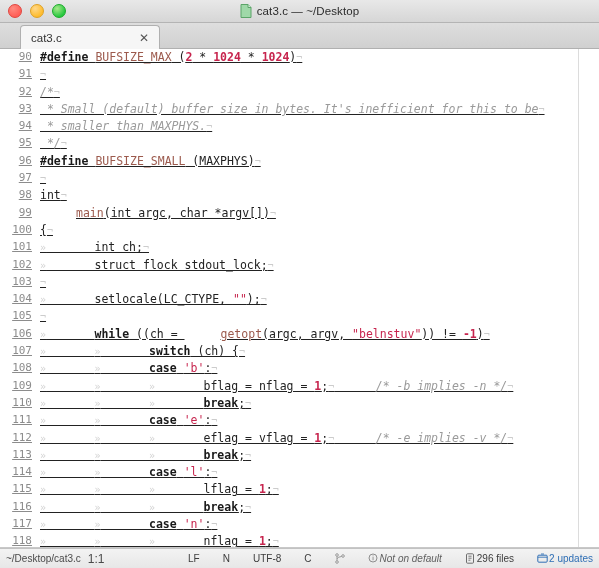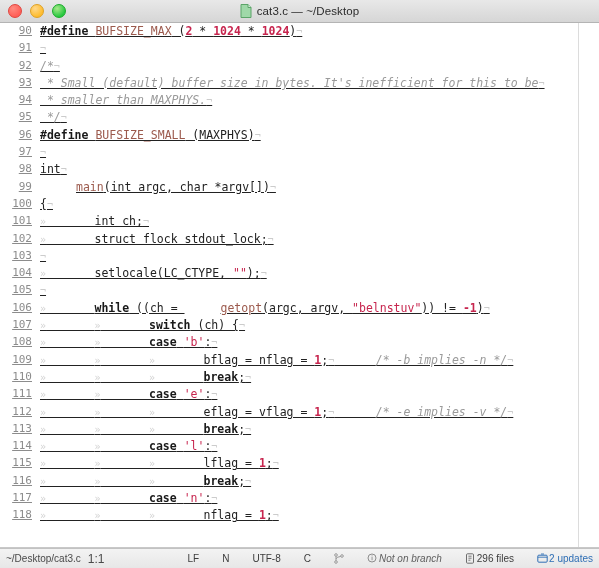--- a/index.html
+++ b/index.html
@@ -236,20 +236,26 @@
       <span class="doc-icon">
         <svg width="12" height="14" viewBox="0 0 12 14">
           <path d="M1 0.5 H8 L11 3.5 V13.5 H1 Z" fill="#9fd8a8" stroke="#5ba468" stroke-width="1"></path>
           <path d="M8 0.5 V3.5 H11" fill="#d8f0dc" stroke="#5ba468" stroke-width="1"></path>
         </svg>
       </span>
       <span class="title-text">cat3.c — ~/Desktop</span>
     </div>
   </div>
 
+  <div class="tabbar">
+    <div class="tab">
+      <span class="tab-label">cat3.c</span>
+      <span class="tab-close">✕</span>
+    </div>
+  </div>
 
   <div class="editor">
     <div class="code-scroll">
       <table class="code-table">
         <tbody id="code-body"><tr><td class="lineno">90</td><td class="codecell"><span class="pre">#define </span><span class="id">BUFSIZE_MAX</span><span class="plain"> (</span><span class="num">2</span><span class="plain"> * </span><span class="num">1024</span><span class="plain"> * </span><span class="num">1024</span><span class="plain">)</span><span class="eol">¬</span></td></tr><tr><td class="lineno">91</td><td class="codecell"><span class="eol">¬</span></td></tr><tr><td class="lineno">92</td><td class="codecell"><span class="cmt">/*</span><span class="eol">¬</span></td></tr><tr><td class="lineno">93</td><td class="codecell"><span class="cmt"> * Small (default) buffer size in bytes. It's inefficient for this to be</span><span class="eol">¬</span></td></tr><tr><td class="lineno">94</td><td class="codecell"><span class="cmt"> * smaller than MAXPHYS.</span><span class="eol">¬</span></td></tr><tr><td class="lineno">95</td><td class="codecell"><span class="cmt"> */</span><span class="eol">¬</span></td></tr><tr><td class="lineno">96</td><td class="codecell"><span class="pre">#define </span><span class="id">BUFSIZE_SMALL</span><span class="plain"> (MAXPHYS)</span><span class="eol">¬</span></td></tr><tr><td class="lineno">97</td><td class="codecell"><span class="eol">¬</span></td></tr><tr><td class="lineno">98</td><td class="codecell"><span class="plain">int</span><span class="eol">¬</span></td></tr><tr><td class="lineno">99</td><td class="codecell"><span class="fn">main</span><span class="plain">(int argc, char *argv[])</span><span class="eol">¬</span></td></tr><tr><td class="lineno">100</td><td class="codecell"><span class="plain">{</span><span class="eol">¬</span></td></tr><tr><td class="lineno">101</td><td class="codecell"><span class="tabmark">»</span><span class="plain">       int ch;</span><span class="eol">¬</span></td></tr><tr><td class="lineno">102</td><td class="codecell"><span class="tabmark">»</span><span class="plain">       struct flock stdout_lock;</span><span class="eol">¬</span></td></tr><tr><td class="lineno">103</td><td class="codecell"><span class="eol">¬</span></td></tr><tr><td class="lineno">104</td><td class="codecell"><span class="tabmark">»</span><span class="plain">       setlocale(LC_CTYPE, </span><span class="str">""</span><span class="plain">);</span><span class="eol">¬</span></td></tr><tr><td class="lineno">105</td><td class="codecell"><span class="eol">¬</span></td></tr><tr><td class="lineno">106</td><td class="codecell"><span class="tabmark">»</span><span class="plain">       </span><span class="kw">while</span><span class="plain"> ((ch = </span><span class="fn">getopt</span><span class="plain">(argc, argv, </span><span class="str">"belnstuv"</span><span class="plain">)) != </span><span class="num">-1</span><span class="plain">)</span><span class="eol">¬</span></td></tr><tr><td class="lineno">107</td><td class="codecell"><span class="tabmark">»</span><span class="plain">       </span><span class="tabmark">»</span><span class="plain">       </span><span class="kw">switch</span><span class="plain"> (ch) {</span><span class="eol">¬</span></td></tr><tr><td class="lineno">108</td><td class="codecell"><span class="tabmark">»</span><span class="plain">       </span><span class="tabmark">»</span><span class="plain">       </span><span class="kw">case</span><span class="plain"> </span><span class="chr">'b'</span><span class="plain">:</span><span class="eol">¬</span></td></tr><tr><td class="lineno">109</td><td class="codecell"><span class="tabmark">»</span><span class="plain">       </span><span class="tabmark">»</span><span class="plain">       </span><span class="tabmark">»</span><span class="plain">       bflag = nflag = </span><span class="num">1</span><span class="plain">;</span><span class="eol">¬</span><span class="plain">      </span><span class="cmt">/* -b implies -n */</span><span class="eol">¬</span></td></tr><tr><td class="lineno">110</td><td class="codecell"><span class="tabmark">»</span><span class="plain">       </span><span class="tabmark">»</span><span class="plain">       </span><span class="tabmark">»</span><span class="plain">       </span><span class="kw">break</span><span class="plain">;</span><span class="eol">¬</span></td></tr><tr><td class="lineno">111</td><td class="codecell"><span class="tabmark">»</span><span class="plain">       </span><span class="tabmark">»</span><span class="plain">       </span><span class="kw">case</span><span class="plain"> </span><span class="chr">'e'</span><span class="plain">:</span><span class="eol">¬</span></td></tr><tr><td class="lineno">112</td><td class="codecell"><span class="tabmark">»</span><span class="plain">       </span><span class="tabmark">»</span><span class="plain">       </span><span class="tabmark">»</span><span class="plain">       eflag = vflag = </span><span class="num">1</span><span class="plain">;</span><span class="eol">¬</span><span class="plain">      </span><span class="cmt">/* -e implies -v */</span><span class="eol">¬</span></td></tr><tr><td class="lineno">113</td><td class="codecell"><span class="tabmark">»</span><span class="plain">       </span><span class="tabmark">»</span><span class="plain">       </span><span class="tabmark">»</span><span class="plain">       </span><span class="kw">break</span><span class="plain">;</span><span class="eol">¬</span></td></tr><tr><td class="lineno">114</td><td class="codecell"><span class="tabmark">»</span><span class="plain">       </span><span class="tabmark">»</span><span class="plain">       </span><span class="kw">case</span><span class="plain"> </span><span class="chr">'l'</span><span class="plain">:</span><span class="eol">¬</span></td></tr><tr><td class="lineno">115</td><td class="codecell"><span class="tabmark">»</span><span class="plain">       </span><span class="tabmark">»</span><span class="plain">       </span><span class="tabmark">»</span><span class="plain">       lflag = </span><span class="num">1</span><span class="plain">;</span><span class="eol">¬</span></td></tr><tr><td class="lineno">116</td><td class="codecell"><span class="tabmark">»</span><span class="plain">       </span><span class="tabmark">»</span><span class="plain">       </span><span class="tabmark">»</span><span class="plain">       </span><span class="kw">break</span><span class="plain">;</span><span class="eol">¬</span></td></tr><tr><td class="lineno">117</td><td class="codecell"><span class="tabmark">»</span><span class="plain">       </span><span class="tabmark">»</span><span class="plain">       </span><span class="kw">case</span><span class="plain"> </span><span class="chr">'n'</span><span class="plain">:</span><span class="eol">¬</span></td></tr><tr><td class="lineno">118</td><td class="codecell"><span class="tabmark">»</span><span class="plain">       </span><span class="tabmark">»</span><span class="plain">       </span><span class="tabmark">»</span><span class="plain">       nflag = </span><span class="num">1</span><span class="plain">;</span><span class="eol">¬</span></td></tr></tbody>
       </table>
       <div class="gutter-divider"></div>
     </div>
   </div>
 
@@ -272,21 +278,21 @@
         </svg>
       </span>
       <span class="st-item italic">
         <span class="mini-icon">
           <svg width="10" height="10" viewBox="0 0 10 10">
             <circle cx="5" cy="5" r="4" fill="none" stroke="#8e8e8e" stroke-width="1"></circle>
             <rect x="4.6" y="4" width="0.9" height="3.2" fill="#8e8e8e"></rect>
             <rect x="4.6" y="2.4" width="0.9" height="1" fill="#8e8e8e"></rect>
           </svg>
         </span>
-        <span>Not on branch</span>
+        <span>Not on default</span>
       </span>
       <span class="st-item">
         <span class="mini-icon">
           <svg width="10" height="11" viewBox="0 0 10 11">
             <rect x="1.5" y="0.8" width="7" height="9.4" rx="1" fill="none" stroke="#6d6d6d" stroke-width="1"></rect>
             <path d="M3.4 3.2 H6.6 M3.4 5.2 H6.6 M3.4 7.2 H5.4" stroke="#6d6d6d" stroke-width="0.9"></path>
           </svg>
         </span>
         <span>296 files</span>
       </span>

